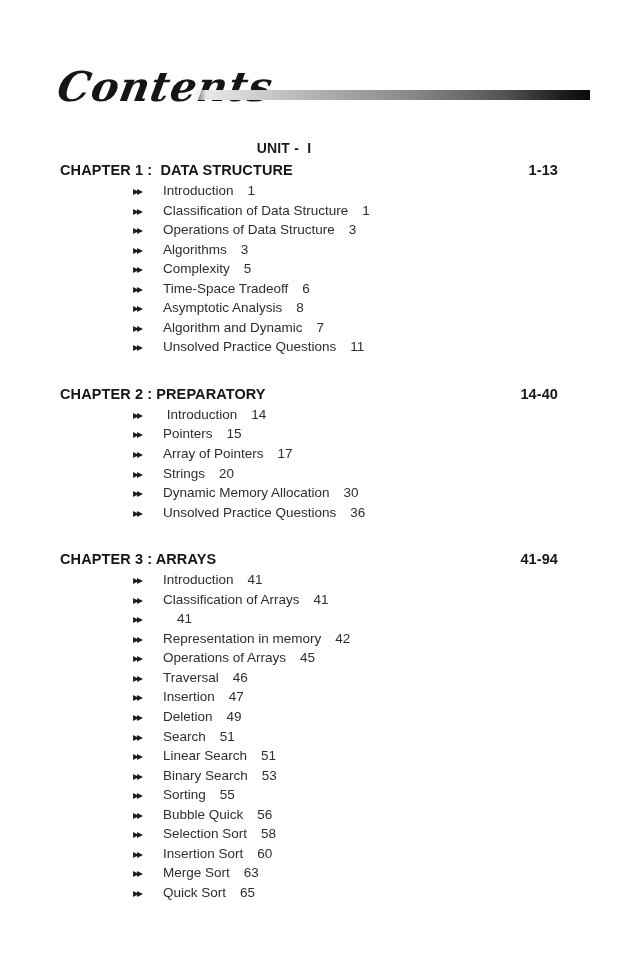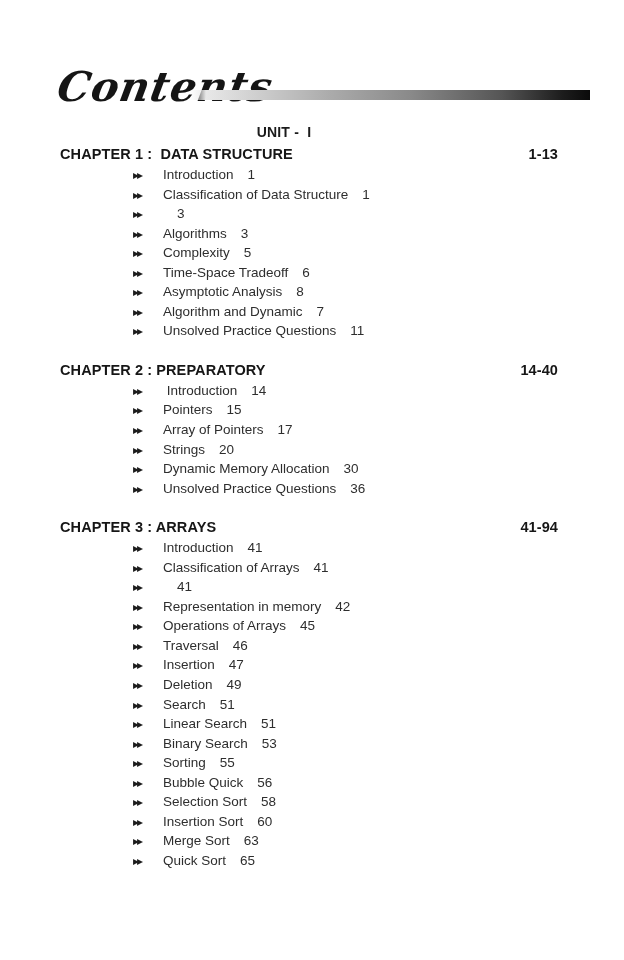--- a/index.html
+++ b/index.html
@@ -66,25 +66,25 @@
     top: 124px;
     left: 60px;
     width: 498px;
   }
   .unit-title {
     text-align: center;
     font-weight: bold;
     font-size: 14px;
     color: #1b1b1b;
     white-space: pre;
-    margin: 0 50px 6px 0;
+    margin: 16px 50px 6px 0;
     letter-spacing: 0.2px;
   }
   .chapter { margin-top: 0; }
-  .chapter + .chapter { margin-top: 19px; }
+  .chapter + .chapter { margin-top: 27px; }
   .chapter-heading {
     display: flex;
     justify-content: space-between;
     align-items: center;
     font-weight: bold;
     font-size: 14.5px;
     color: #161616;
     white-space: pre;
     letter-spacing: 0.1px;
     gap: 15px;
@@ -144,20 +144,21 @@
   </li>
 
   <li class="toc-item">
     <span class="bullet">▸▸</span>
     <span class="item-label">Classification of Data Structure</span>
     <span class="item-page">1</span>
   </li>
 
   <li class="toc-item">
     <span class="bullet">▸▸</span>
+    <span class="item-label">Operations of Data Structure</span>
     <span class="item-page">3</span>
   </li>
 
   <li class="toc-item">
     <span class="bullet">▸▸</span>
     <span class="item-label">Algorithms</span>
     <span class="item-page">3</span>
   </li>
 
   <li class="toc-item">

